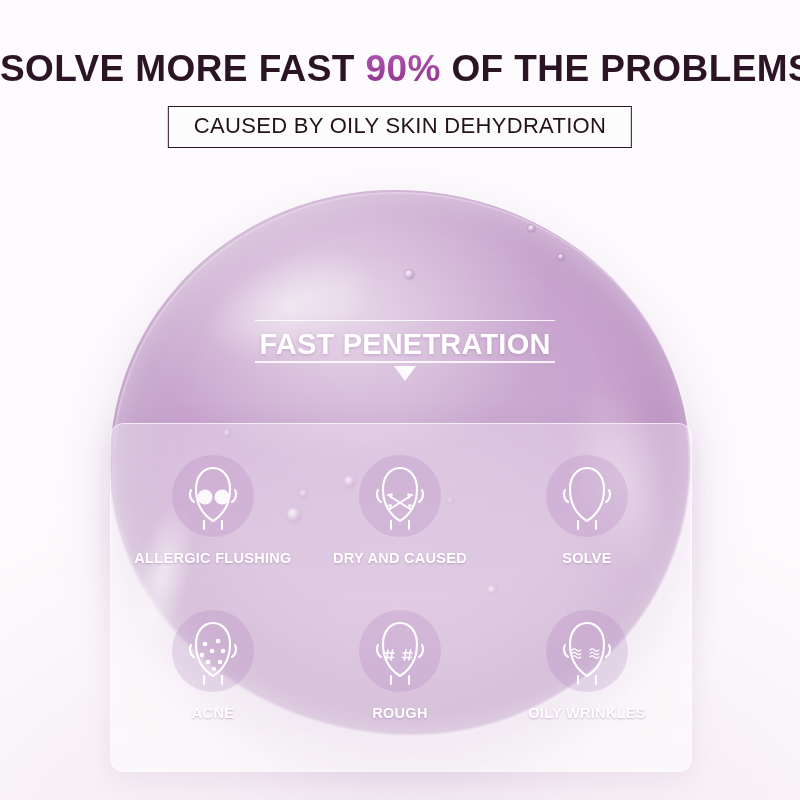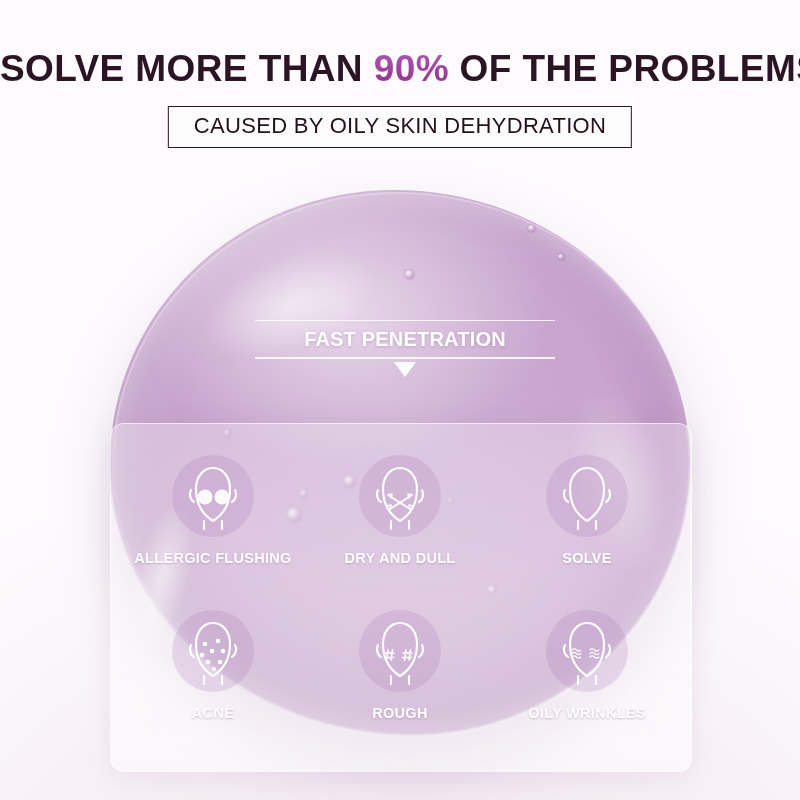--- a/index.html
+++ b/index.html
@@ -73,22 +73,22 @@
     filter:blur(4px);
   }
   .bub{position:absolute;border-radius:50%;
     background:radial-gradient(circle at 35% 30%,rgba(255,255,255,.85),rgba(190,150,198,.5) 60%,rgba(140,90,150,.55));
     box-shadow:0 0 2px rgba(120,70,130,.5);}
 
   
   .fp{position:absolute;left:255px;top:320px;width:300px;text-align:center;}
   .fp-rule{height:1.4px;background:rgba(255,255,255,.85);}
   .fp-text{
-    font-size:20px;font-weight:bold;color:#ffffff;letter-spacing:.2px;
-    padding:7px 0 6px;white-space:nowrap;
+    font-size:29px;font-weight:bold;color:#ffffff;letter-spacing:.2px;
+    padding:7px 0 0;white-space:nowrap;
     text-shadow:0 1px 3px rgba(140,95,150,.35);
   }
   .fp-tri{
     width:0;height:0;margin:3px auto 0;
     border-left:11px solid transparent;border-right:11px solid transparent;
     border-top:15px solid #ffffff;opacity:.95;
   }
 
   
   .card{
@@ -115,21 +115,21 @@
   }
   .r1{top:32px;} .r2{top:187px;}
   .c1{left:18px;} .c2{left:205px;} .c3{left:392px;}
 </style>
 </head>
 <body>
 
 <div id="stage">
 
   <div class="headline">
-    <span>SOLVE MORE THAN </span><span class="pct">90%</span><span> OF THE PROBLEMS</span>
+    <span>SOLVE MORE FAST </span><span class="pct">90%</span><span> OF THE PROBLEMS</span>
   </div>
 
   <div class="subbox">
     <span>CAUSED BY OILY SKIN DEHYDRATION</span>
   </div>
 
   <div class="blob-wrap">
     <div class="blob"></div>
     <div class="blob-rim"></div>
     <div class="gloss-a"></div>
@@ -176,21 +176,21 @@
         <svg width="70" height="74" viewBox="0 0 70 74" fill="none" stroke="#ffffff" stroke-width="2.1" stroke-linecap="round" stroke-linejoin="round">
           <path d="M18 30c0-12 7-21 17-21s17 9 17 21"></path>
           <path d="M18 30c0 14 6 25 17 32 11-7 17-18 17-32"></path>
           <path d="M13 31c-2 3-1 10 3 12M57 31c2 3 1 10-3 12"></path>
           <path d="M26 62v8M44 62v8"></path>
           <path d="M23 36l22 14M47 36L25 50" stroke-width="1.7"></path>
           <path d="M45 50l-1-4 4 1M25 50l1-4-4 1" stroke-width="1.5"></path>
           <path d="M23 36l4-1-1 4M47 36l-4-1 1 4" stroke-width="1.5"></path>
         </svg>
       </div>
-      <div class="lbl">DRY AND DULL</div>
+      <div class="lbl">DRY AND CAUSED</div>
     </div>
 
     <div class="cell r1 c3">
       <div class="circle">
         <svg width="70" height="74" viewBox="0 0 70 74" fill="none" stroke="#ffffff" stroke-width="2.1" stroke-linecap="round" stroke-linejoin="round">
           <path d="M18 30c0-12 7-21 17-21s17 9 17 21"></path>
           <path d="M18 30c0 14 6 25 17 32 11-7 17-18 17-32"></path>
           <path d="M13 31c-2 3-1 10 3 12M57 31c2 3 1 10-3 12"></path>
           <path d="M26 62v8M44 62v8"></path>
         </svg>

